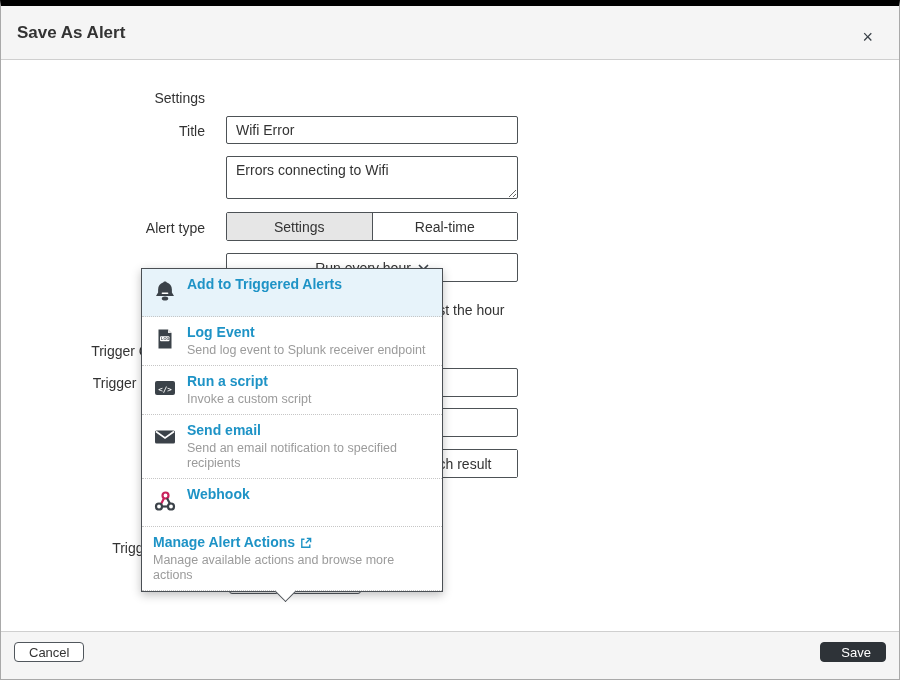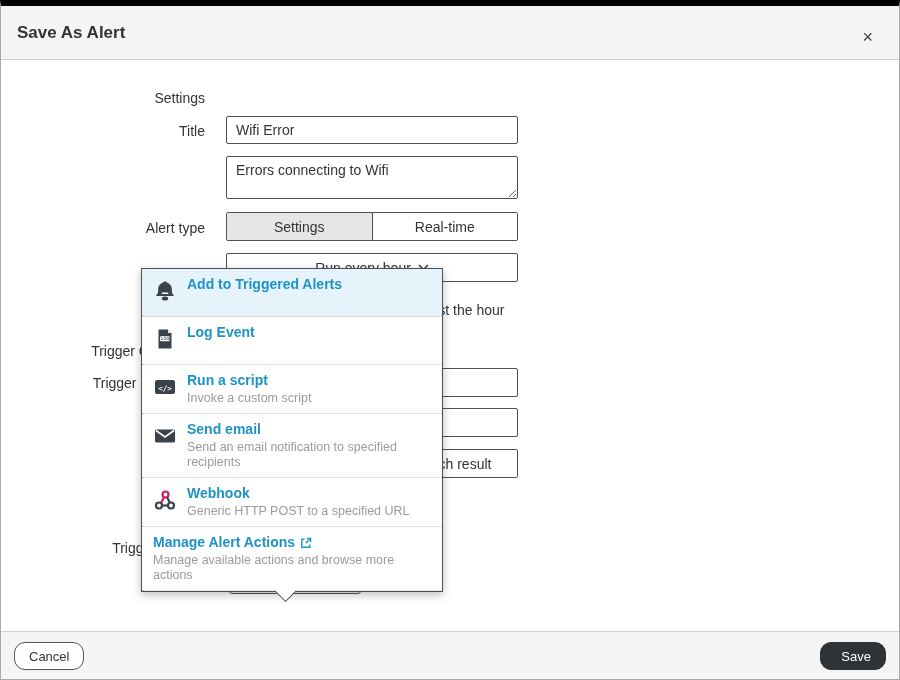--- a/index.html
+++ b/index.html
@@ -11,22 +11,22 @@
   
   .hdr{height:54px;background:#f5f5f5;border-bottom:1px solid #cfcfcf;
        display:flex;align-items:center;padding:0 16px;box-sizing:border-box;}
   .hdr-title{font-size:17px;font-weight:700;color:#333;}
   .close{position:absolute;top:22px;right:26px;font-size:18px;line-height:1;color:#3b4249;cursor:pointer;}
   
   .bodyc{position:relative;height:571px;background:#fff;}
   
   .ftr{position:absolute;left:0;right:0;bottom:0;height:48px;background:#f5f5f5;
        border-top:1px solid #cfcfcf;box-sizing:border-box;}
-  .btn{font-family:inherit;font-size:13px;border-radius:11px;border:1px solid #51575d;
-       background:#fff;color:#333;height:28px;padding:0 14px;cursor:pointer;}
+  .btn{font-family:inherit;font-size:13px;border-radius:4px;border:1px solid #51575d;
+       background:#fff;color:#333;height:20px;padding:0 14px;cursor:pointer;}
   .btn-cancel{position:absolute;left:13px;top:10px;}
   .btn-save{position:absolute;right:13px;top:10px;background:var(--save-bg,#2e3338);
             border-color:var(--save-bg,#2e3338);color:#fff;padding-left:20px;}
   
   .flabel{position:absolute;left:0;width:204px;text-align:right;font-size:14px;
           line-height:16px;color:#333;white-space:nowrap;}
   .flabel.bold{font-weight:400;}
   
   .finput{position:absolute;left:225px;width:292px;box-sizing:border-box;
           border:1px solid #4d5256;border-radius:2px;background:#fff;
@@ -133,20 +133,21 @@
         <span class="mi-icon">
           <svg viewBox="0 0 24 24" width="24" height="24">
               <path d="M5.5 2.5H15l3.5 3.5v15.5H5.5z" fill="#3b4249"></path>
               <path d="M15 2.5l3.5 3.5H15z" fill="#e9e9e9"></path>
               <rect x="7" y="9.2" width="9.5" height="5" rx="1" fill="#fff"></rect>
               <text x="8" y="13.1" font-size="3.9" font-weight="bold" fill="#3b4249" font-family="sans-serif">LOG</text>
             </svg>
         </span>
         <span class="mi-body">
           <span class="mi-title">Log Event</span>
+          <div class="mi-desc">Send log event to Splunk receiver endpoint</div>
         </span>
       </div>
 
       <div class="menu-item">
         <span class="mi-icon">
           <svg viewBox="0 0 24 24" width="24" height="24">
               <rect x="2" y="5" width="20" height="14" rx="2" fill="#3b4249"></rect>
               <text x="5.2" y="15.6" font-size="7.5" font-weight="bold" fill="#fff" font-family="monospace">&lt;/&gt;</text>
             </svg>
         </span>
@@ -175,21 +176,20 @@
               <circle cx="12.5" cy="6.5" r="3" stroke="#c9215c" stroke-width="2.2"></circle>
               <path d="M11 9.3L8.2 14.8" stroke="#c9215c" stroke-width="2.2"></path>
               <circle cx="6" cy="17.5" r="3" stroke="#3b4249" stroke-width="2.2"></circle>
               <path d="M14 9.3l2.9 5.2" stroke="#3b4249" stroke-width="2.2"></path>
               <circle cx="18" cy="17.5" r="3" stroke="#3b4249" stroke-width="2.2"></circle>
               <path d="M9.2 17.5h5.6" stroke="#3b4249" stroke-width="2.2"></path>
             </svg>
         </span>
         <span class="mi-body">
           <span class="mi-title">Webhook</span>
-          <div class="mi-desc">Generic HTTP POST to a specified URL</div>
         </span>
       </div>
 
       <div class="menu-item">
         <span class="mi-body">
           <span class="mi-title">
             <span>Manage Alert Actions</span>
             <svg width="12" height="12" viewBox="0 0 12 12">
                 <path d="M4.5 2.2H1.8v8h8V7.5" stroke="#1e93c6" stroke-width="1.4" fill="none"></path>
                 <path d="M6.8 1.4h3.8v3.8" stroke="#1e93c6" stroke-width="1.4" fill="none"></path>

